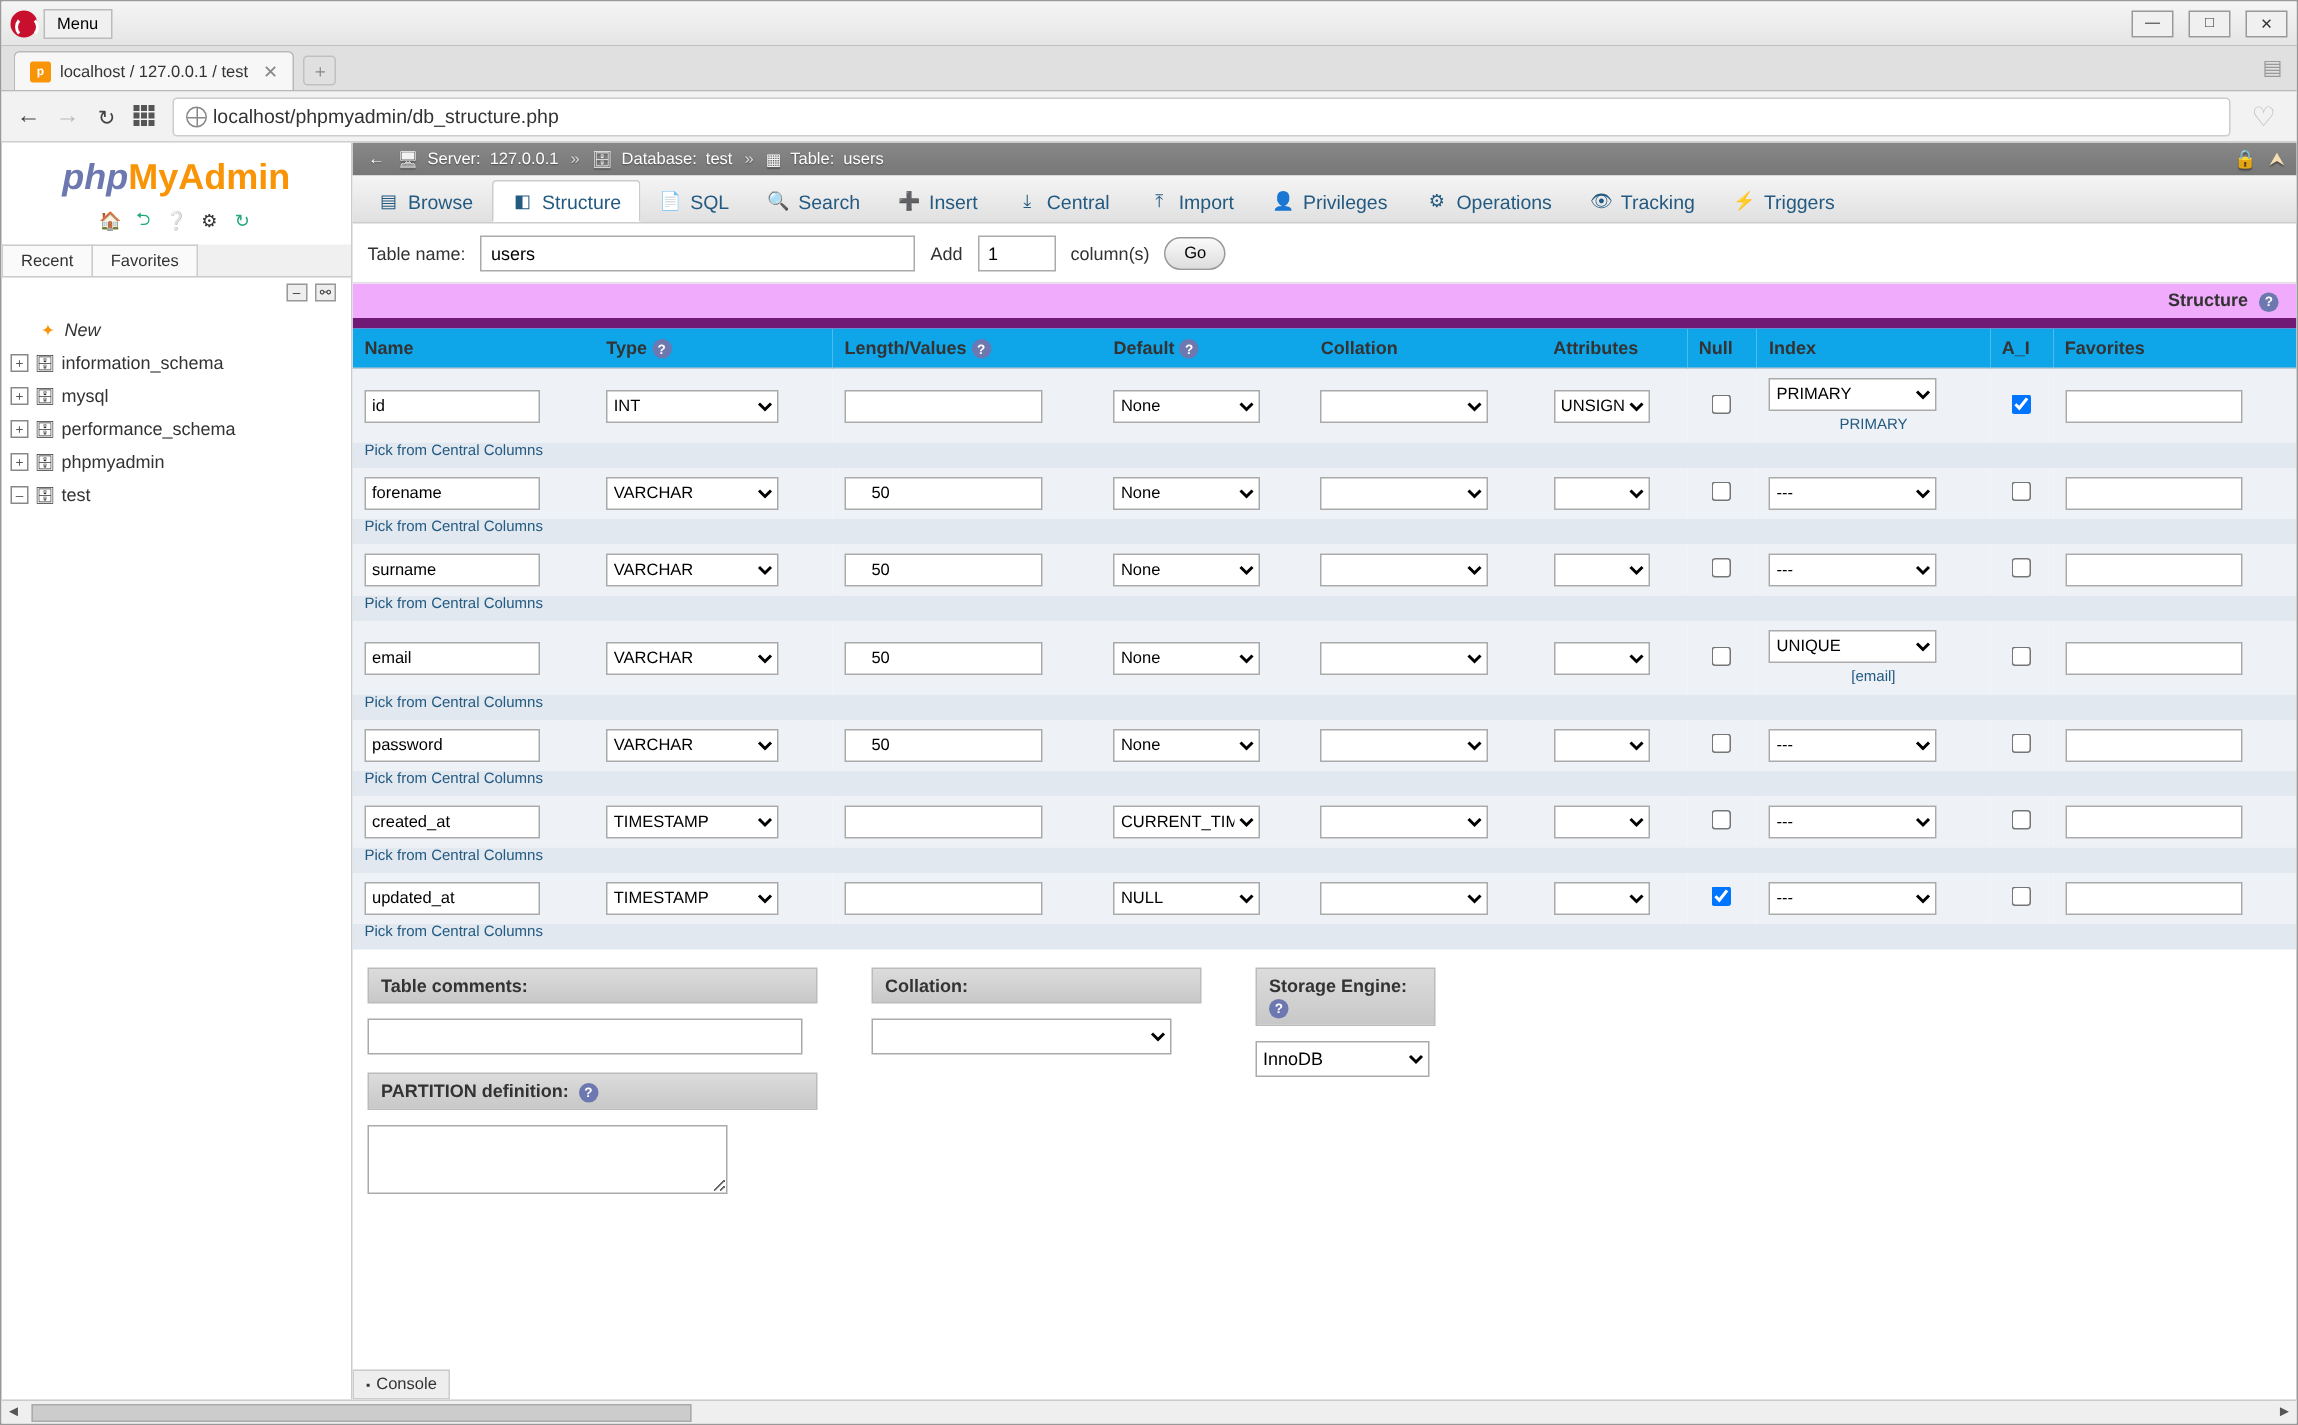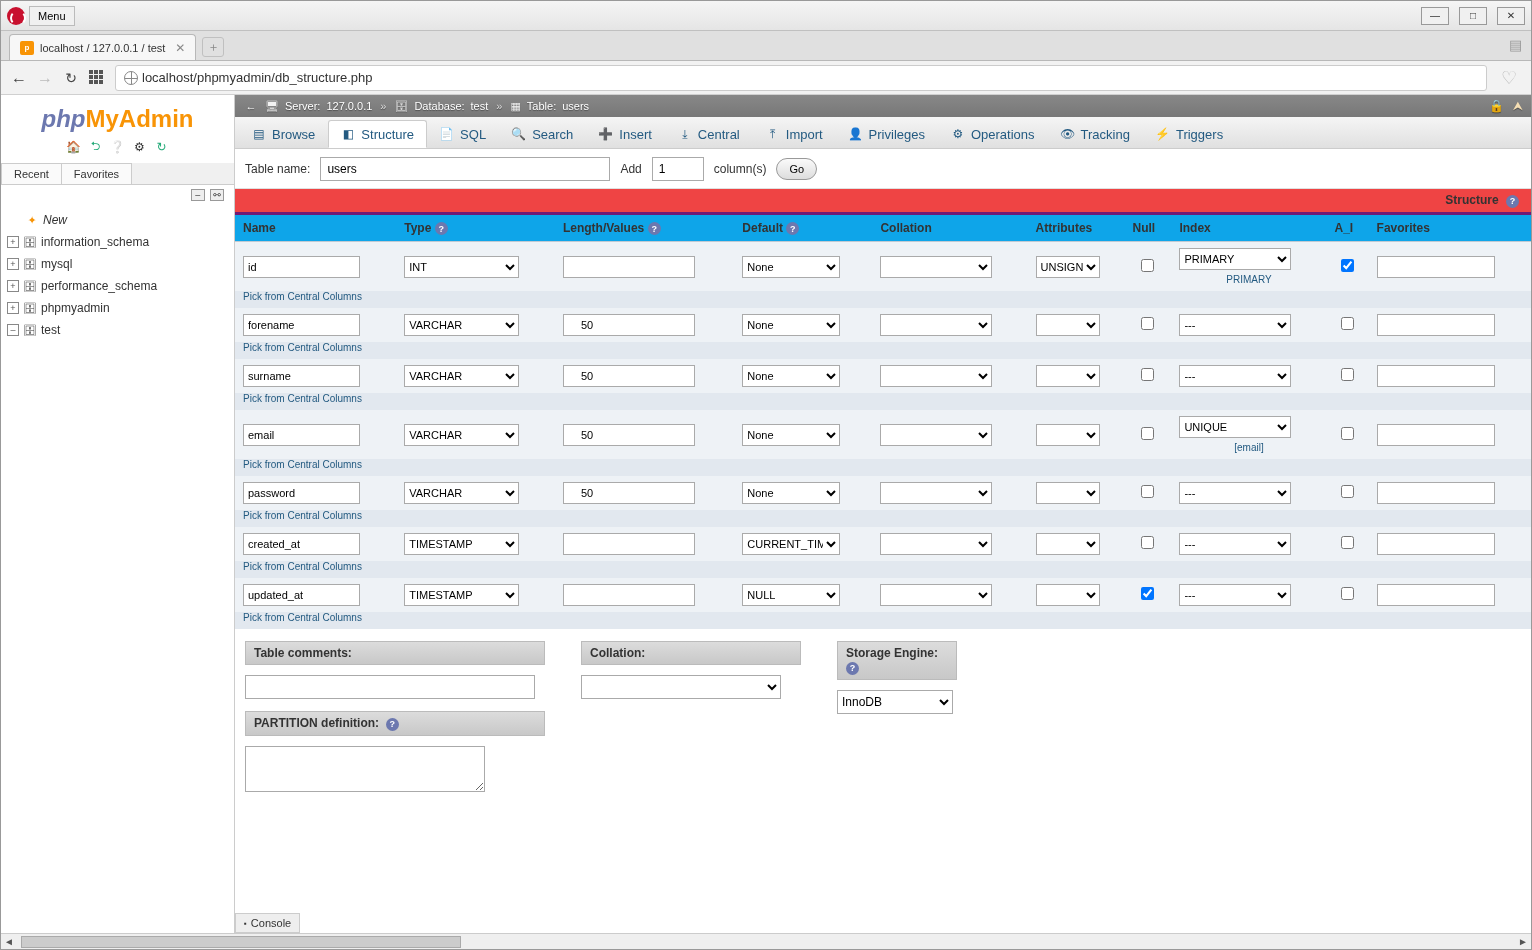--- a/index.html
+++ b/index.html
@@ -77,21 +77,21 @@
 .form-top { height: 40px; display: flex; align-items: center; gap: 10px; padding: 0 10px; border-bottom: 1px solid #e0e0e0; }
 .form-top label { font-size: 12px; }
 .form-top input[type=text]{ height:24px; border:1px solid #aaa; padding:0 6px; font-size:12px;}
 .tname { width: 290px; }
 .addcol { width: 52px; }
 .go-btn { height: 22px; padding: 0 12px; border: 1px solid #999; border-radius: 11px; background: linear-gradient(#fafafa,#ddd); font-size: 11px; cursor: pointer; }
 
 .cols-scroll { flex:1; overflow:auto; }
 .cols-table { width: 100%; border-collapse: collapse; }
 .cols-table th { text-align: left; font-size: 12px; font-weight: bold; padding: 6px 8px; background: #0ea5e9; border-bottom: 1px solid #c0cad3;}
-.structure-hdr { background: #ef4444; text-align:right; padding:4px 12px; font-size:12px; font-weight:bold; border-bottom:3px solid #701a75;}
+.structure-hdr { background: #f0abfc; text-align:right; padding:4px 12px; font-size:12px; font-weight:bold; border-bottom:7px solid #701a75;}
 .structure-hdr .help{margin-left:4px;}
 .cols-table tr.row td { padding: 6px 8px; vertical-align: middle; }
 .cols-table tr.row:nth-child(odd) td { background: #eef2f6; }
 .cols-table tr.row:nth-child(even) td { background: #e2e8ef; }
 .cols-table tr.pick td { font-size: 10px; color: #235a81; padding: 0 8px 6px; }
 .cols-table tr.pick:nth-child(odd) td{ background:#eef2f6;}
 .cols-table tr.pick:nth-child(even) td{ background:#e2e8ef;}
 .cols-table input.name { width: 117px; height: 22px; border:1px solid #aaa; padding:0 4px; font-size:11px;}
 .cols-table select { height: 22px; border:1px solid #aaa; font-size:11px; background:#fff;}
 .cols-table select.type{width:115px;}

